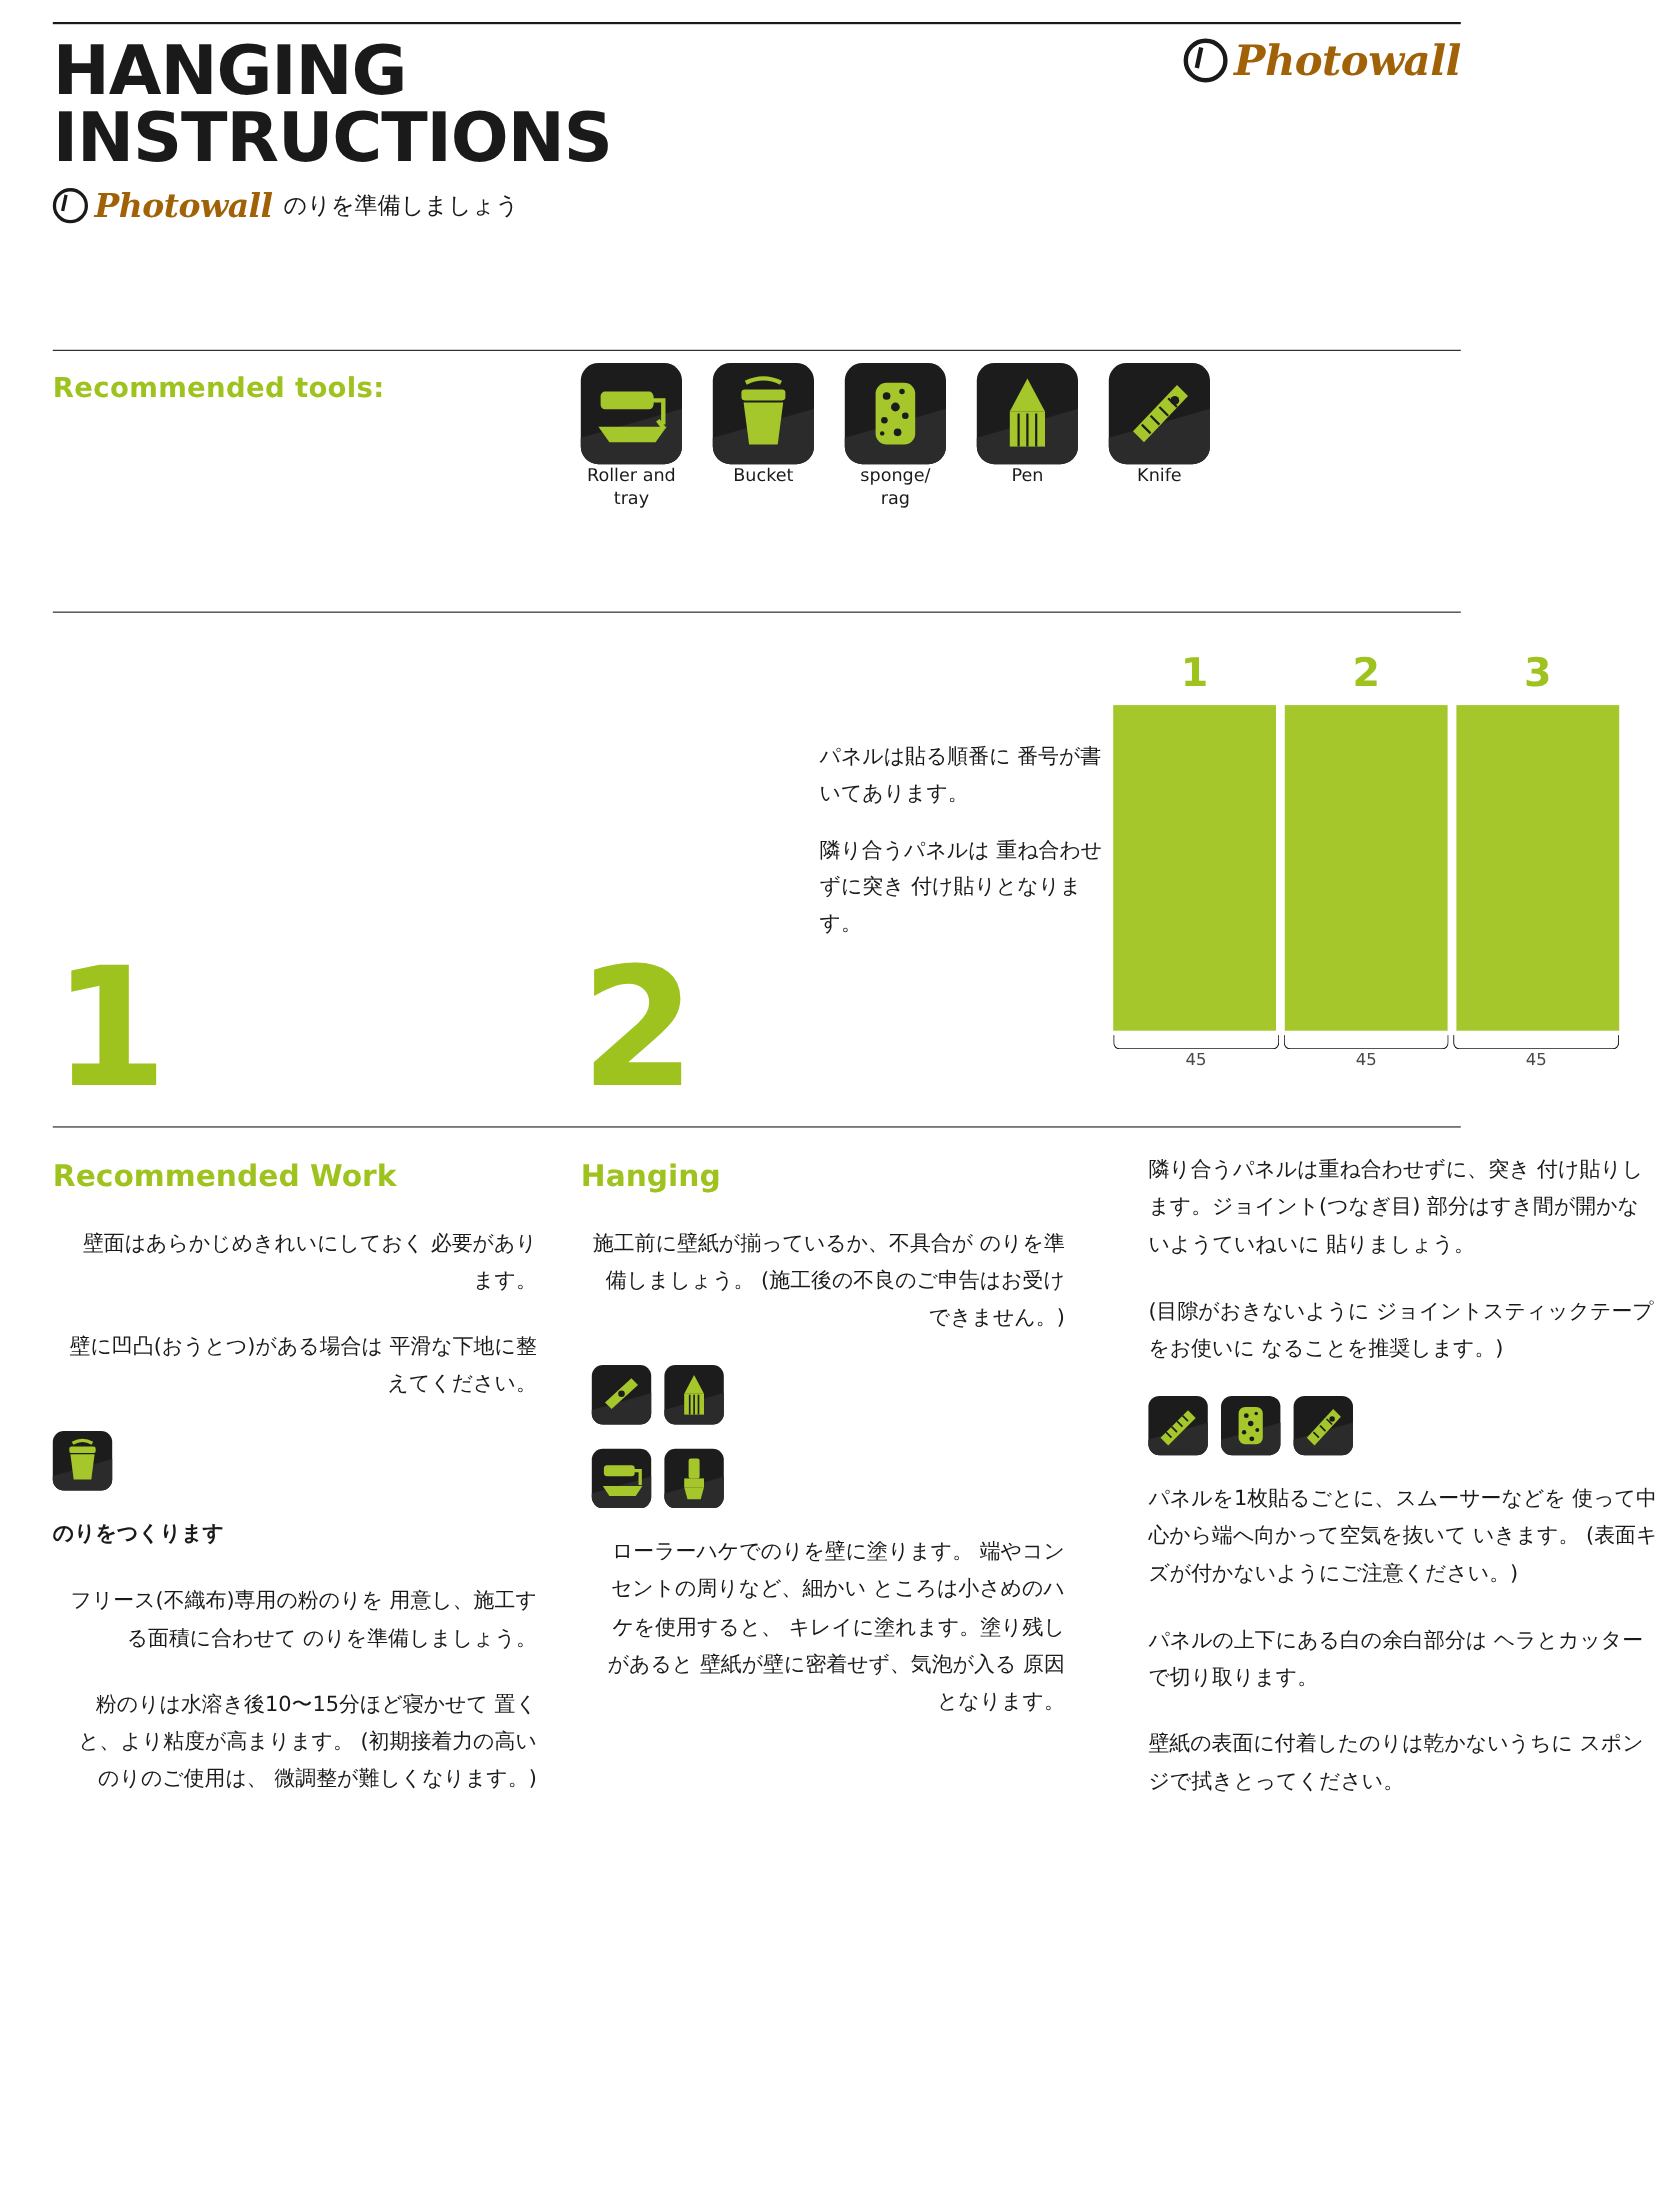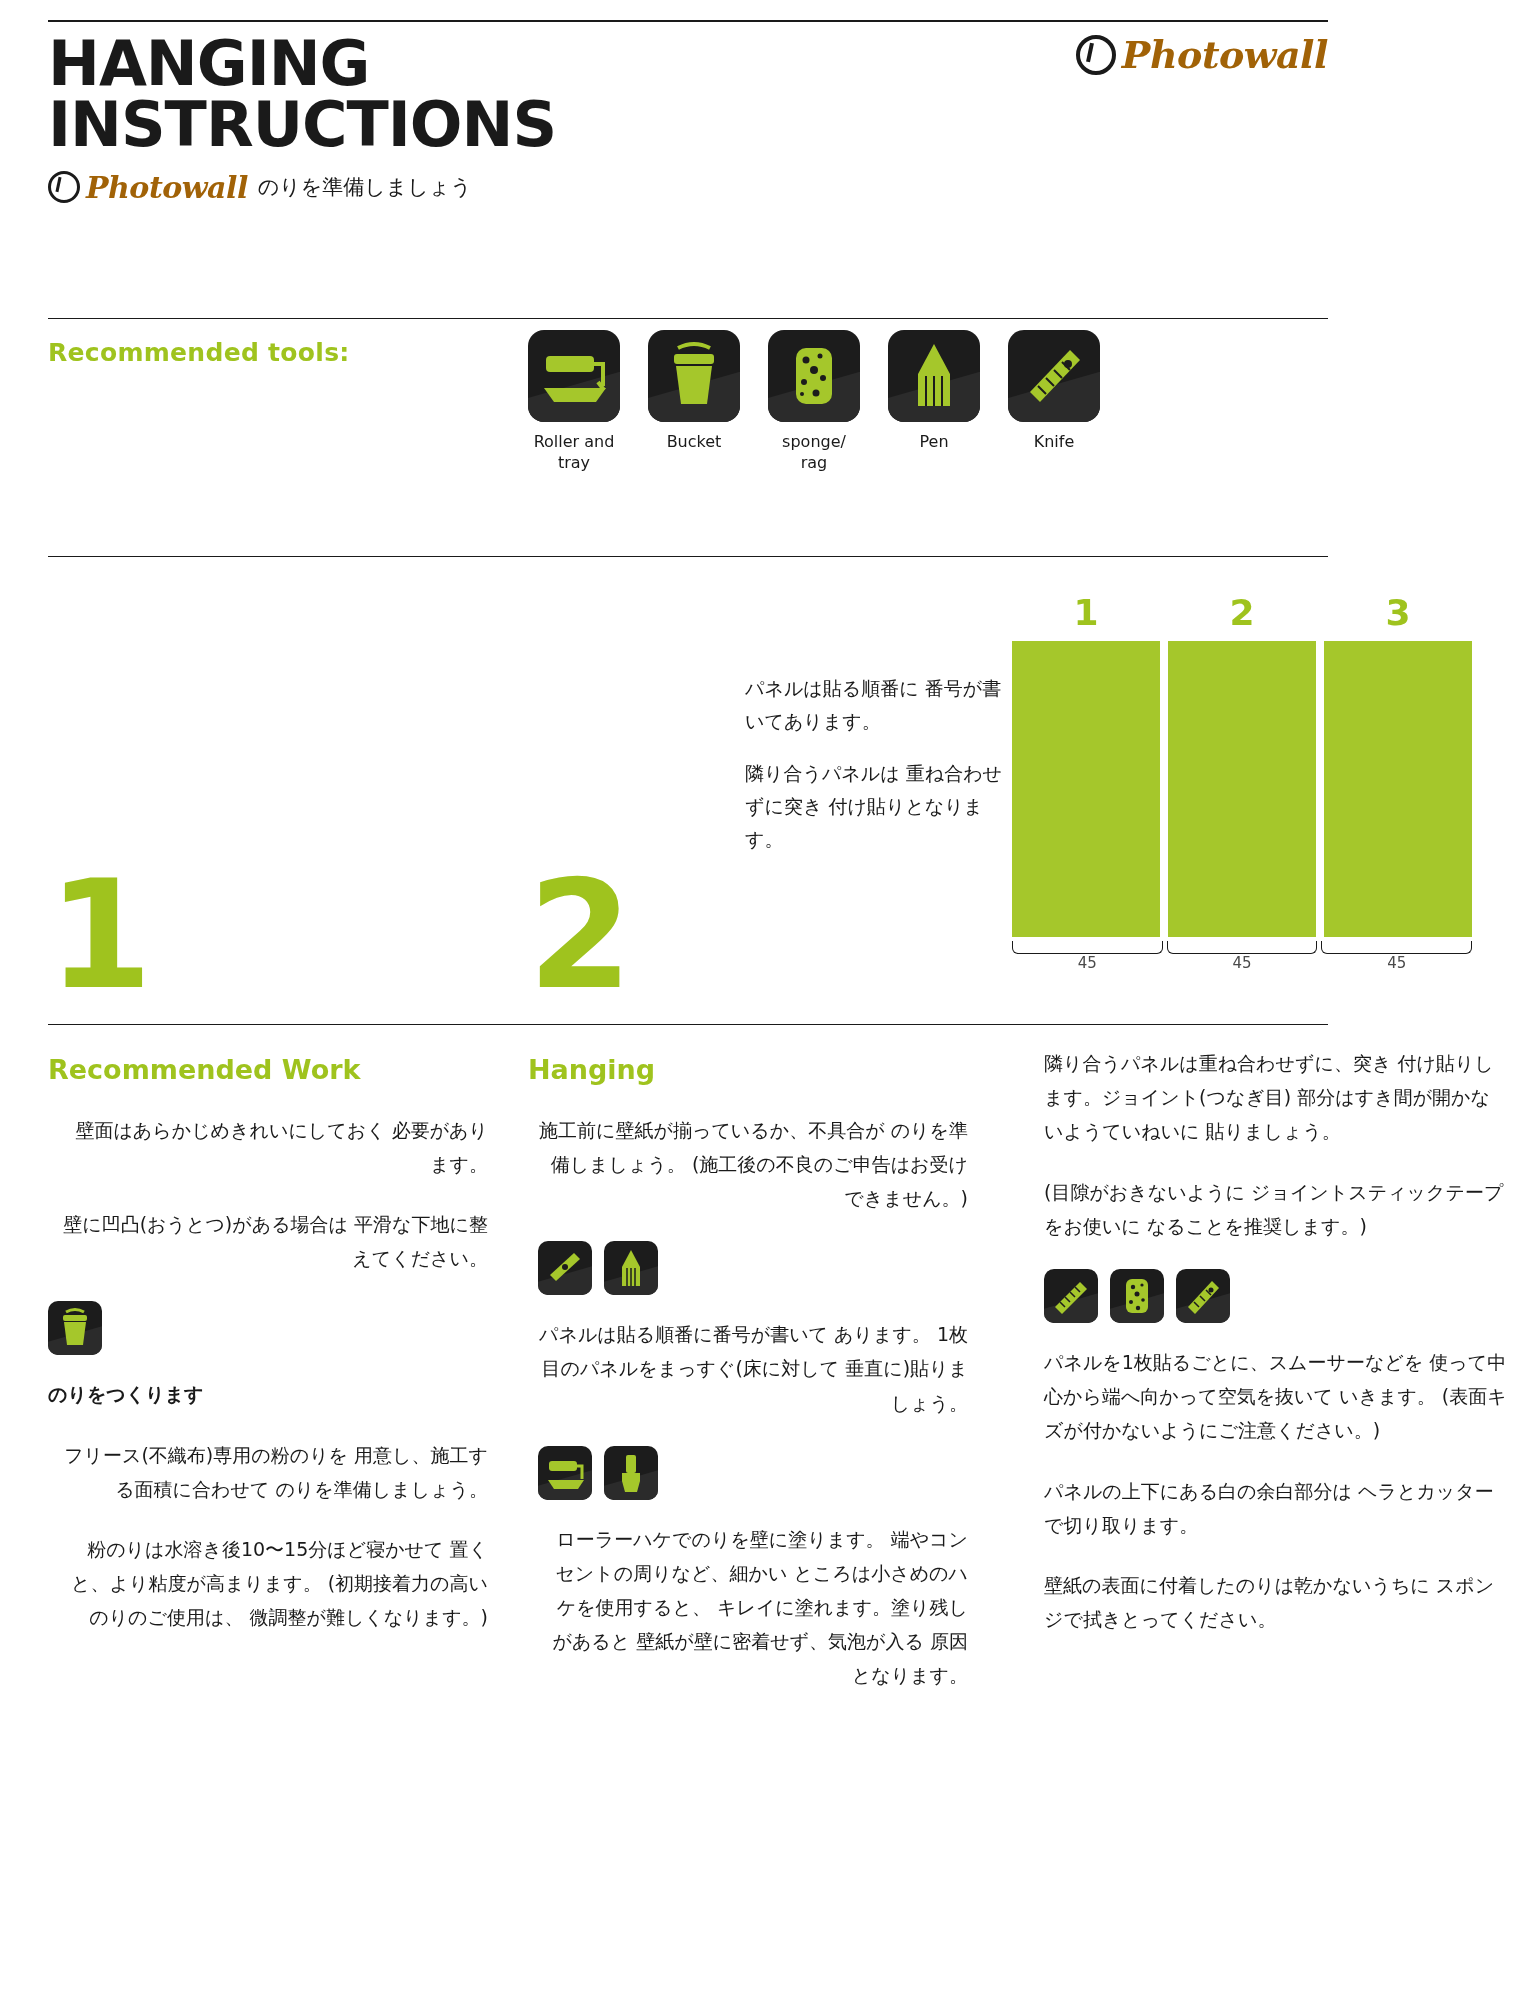--- a/index.html
+++ b/index.html
@@ -142,21 +142,20 @@
     position: absolute;
     left: -10%;
     bottom: -40%;
     width: 130%;
     height: 80%;
     background: #2b2b2b;
     transform: rotate(-16deg);
   }
   .tool-icon svg { position: relative; z-index: 2; }
   .tool-cap {
-    margin-top: 10px;
     font-size: 16px;
     line-height: 1.3;
     color: #1a1a1a;
   }
 
   
   .mid-rule {
     position: absolute;
     left: 48px;
     right: 48px;
@@ -471,21 +470,20 @@
       </div>
       <div class="mini-icon">
         <svg width="54" height="54" viewBox="0 0 54 54">
           <path d="M27 9 L36 26 H18 z" fill="#a5c72b"></path>
           <rect x="18" y="26" width="18" height="19" fill="#a5c72b"></rect>
           <path d="M23 27 v18 M27 27 v18 M31 27 v18" stroke="#1c1c1c" stroke-width="1.5"></path>
         </svg>
       </div>
     </div>
 
-    <p class="indent">パネルは貼る順番に番号が書いて あります。 1枚目のパネルをまっすぐ(床に対して 垂直に)貼りましょう。</p>
 
     <div class="mini-icons indent">
       <div class="mini-icon">
         <svg width="54" height="54" viewBox="0 0 54 54">
           <rect x="11" y="15" width="28" height="10" rx="3" fill="#a5c72b"></rect>
           <path d="M37 20 h7 v13" stroke="#a5c72b" stroke-width="3" fill="none"></path>
           <path d="M10 34 h36 l-6 9 H16 z" fill="#a5c72b"></path>
         </svg>
       </div>
       <div class="mini-icon">

